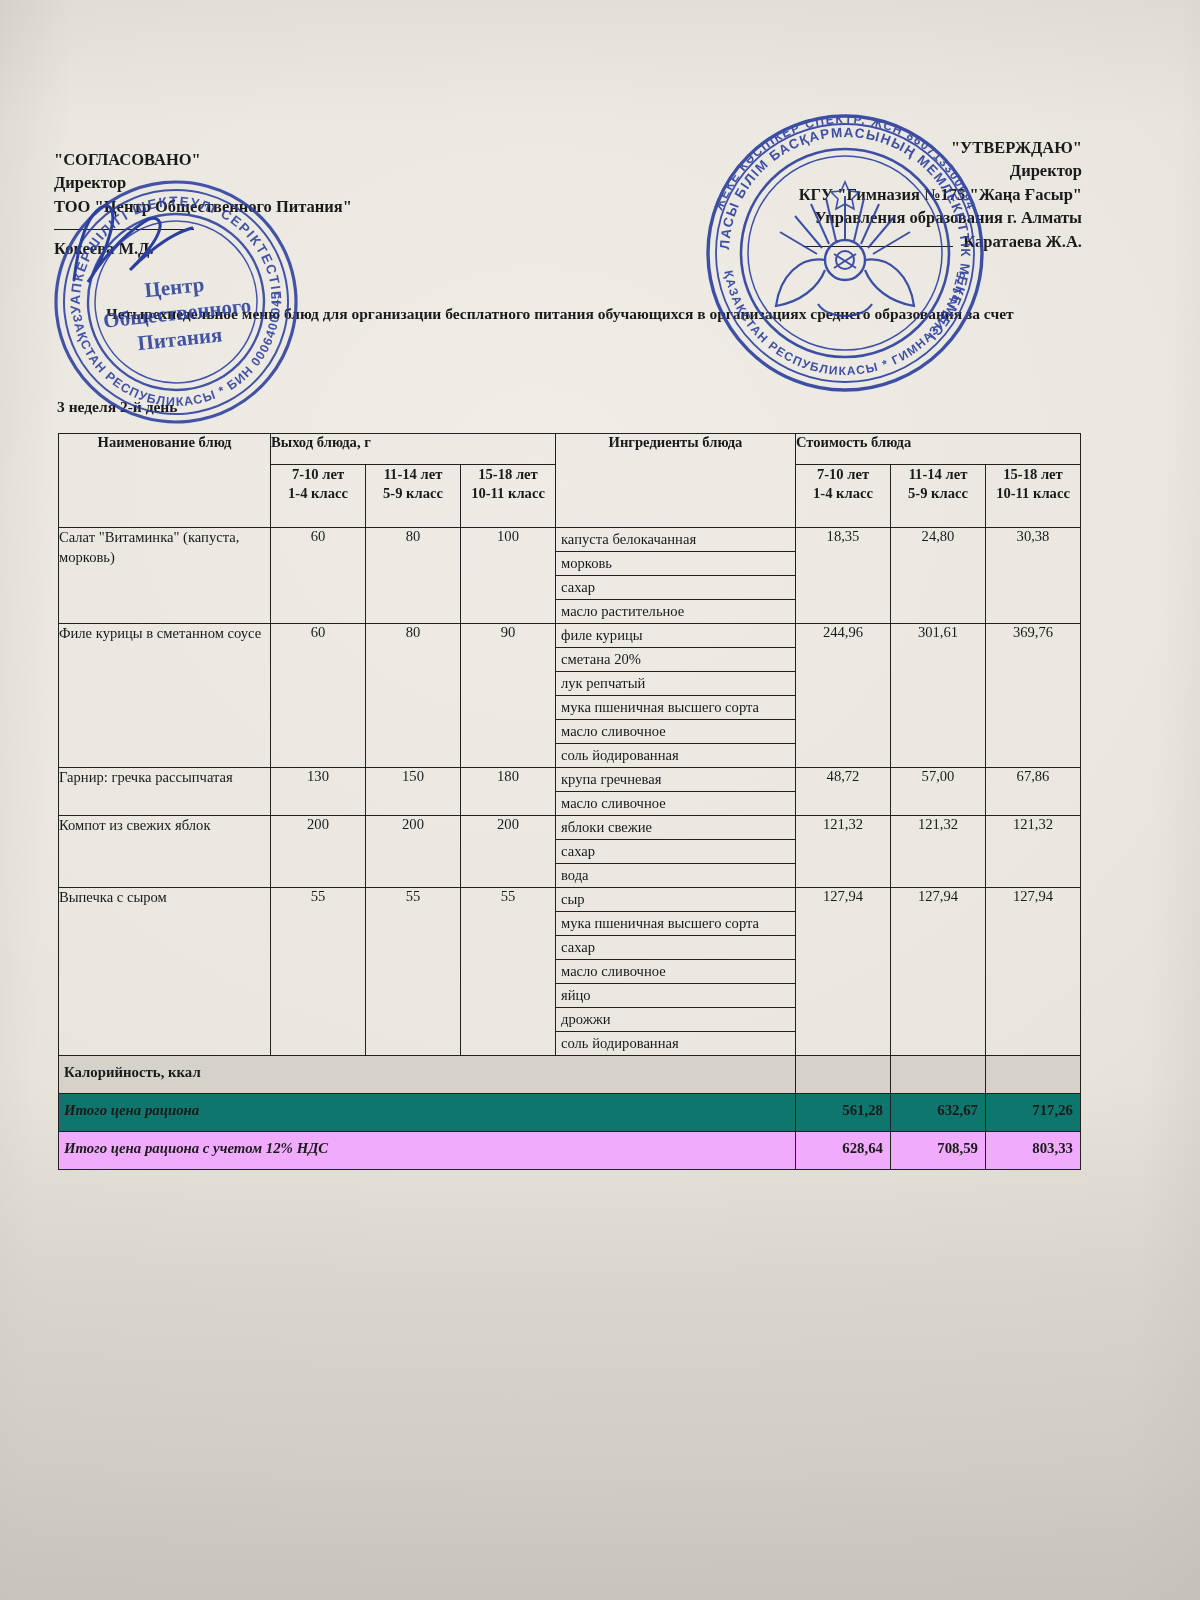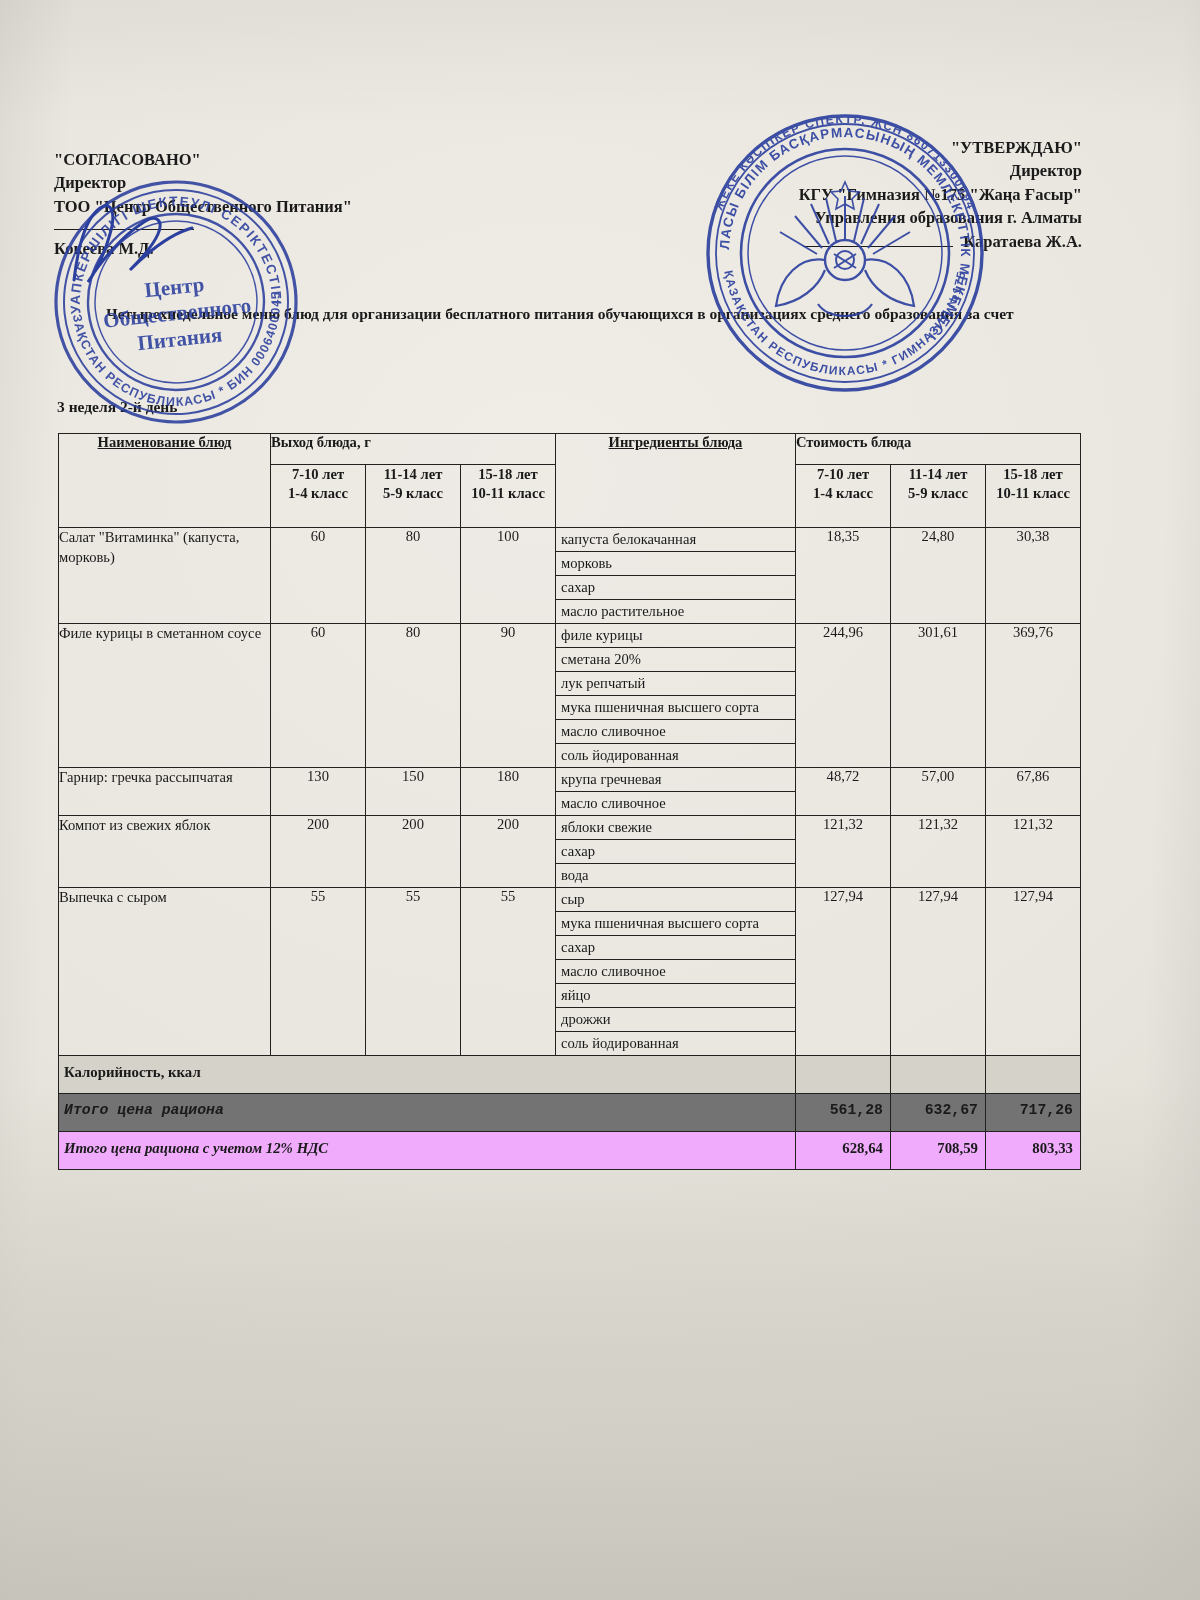--- a/index.html
+++ b/index.html
@@ -140,21 +140,20 @@
     height: 62px;
     line-height: 1.28;
     vertical-align: middle;
     font-size: 14.6px;
   }
   th.name-h, th.ing-h {
     font-weight: bold;
     text-align: center;
     vertical-align: middle;
     font-size: 15px;
-    text-decoration: underline;
   }
   td.dish {
     padding: 5px 4px 4px 6px;
     line-height: 1.35;
     font-size: 15.2px;
     text-align: left;
   }
   td.num {
     text-align: center;
     padding-top: 5px;
@@ -191,21 +190,21 @@
     font-style: italic;
     text-align: left;
     white-space: nowrap;
   }
   td.sum-label.calorie { font-style: normal; }
   td.sum-val {
     text-align: right;
     padding-right: 7px !important;
   }
   tr.sum-kcal td { background: #d5d2ca; }
-  tr.sum-total td { background: #737373; font-family: Liberation Mono, monospace; }
+  tr.sum-total td { background: #0f766e; }
   tr.sum-vat td { background: #f0abfc; }
 
   
   .stamp {
     position: absolute;
     border-radius: 50%;
     pointer-events: none;
   }
   .stamp svg { display: block; overflow: visible; }
   .stamp-left  { left: 42px;  top: 168px; width: 268px; height: 268px; opacity: 0.88; transform: rotate(-6deg); }

